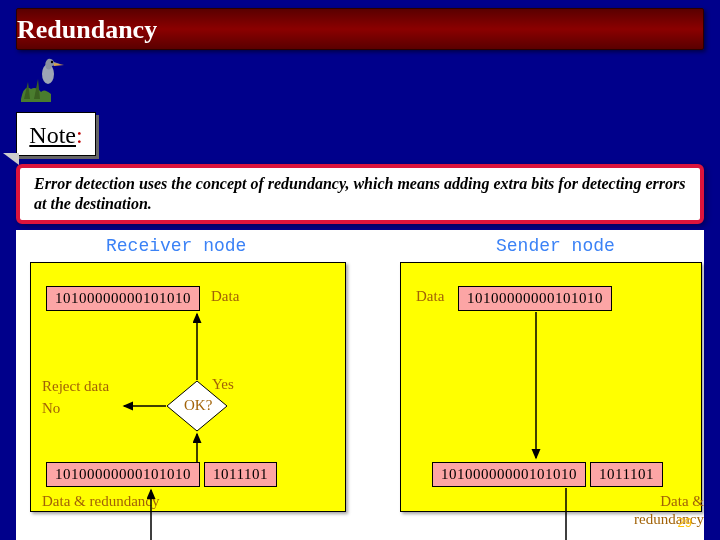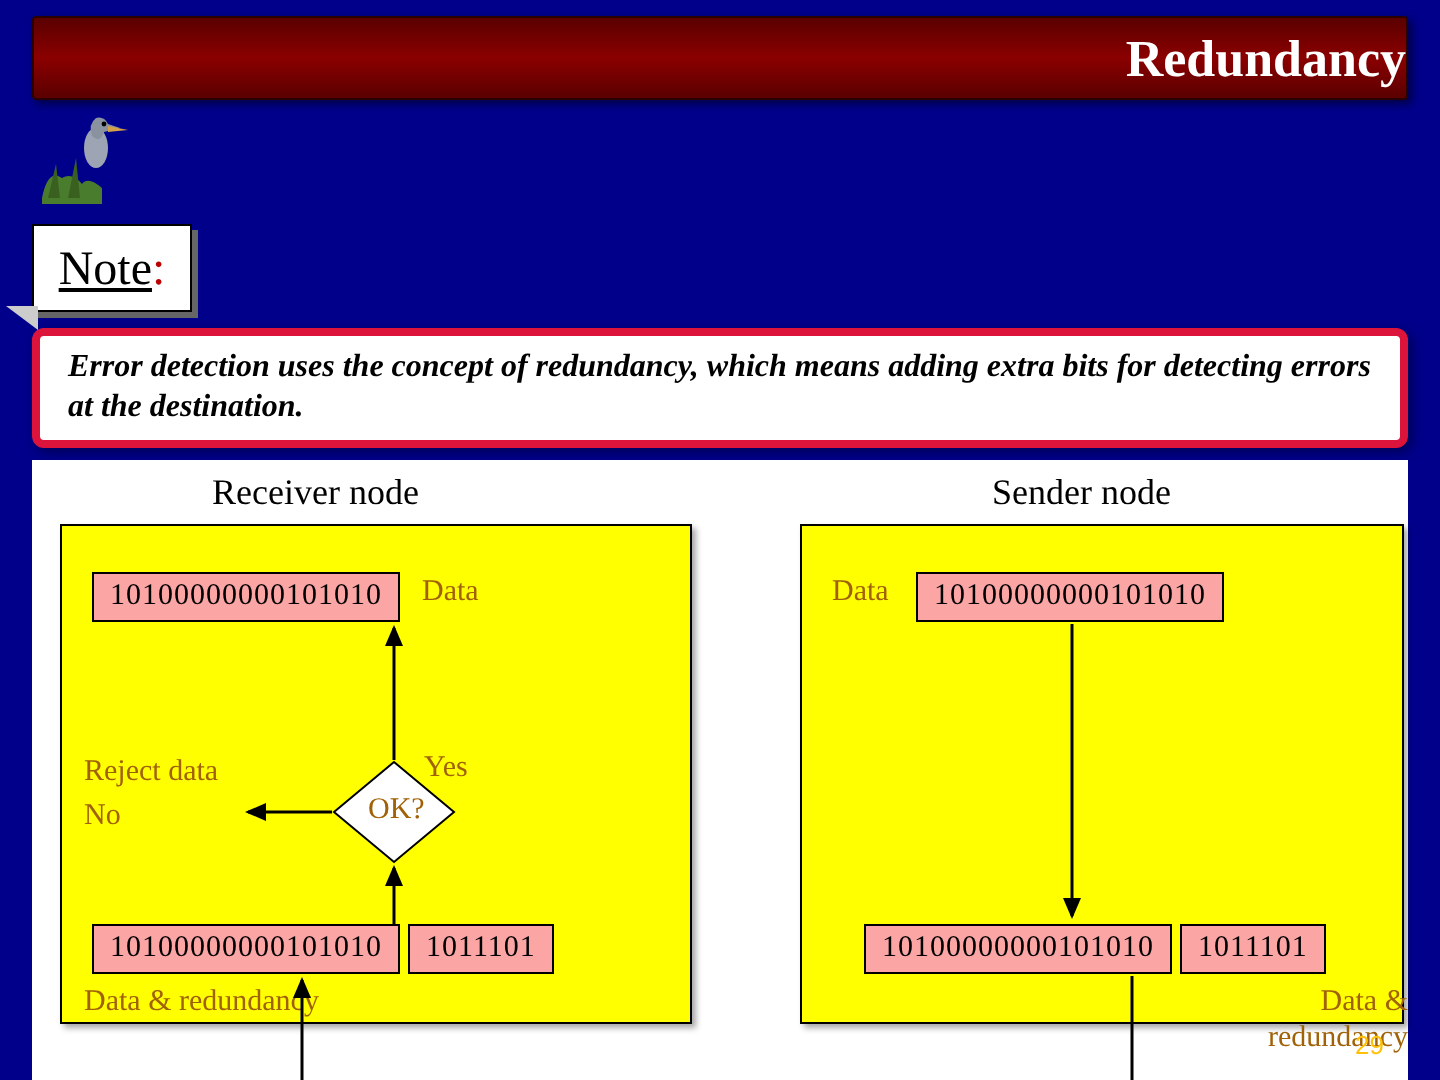--- a/index.html
+++ b/index.html
@@ -10,21 +10,21 @@
     font-family: "Times New Roman", serif;
     position: relative;
     overflow: hidden;
   }
   .title-bar {
     margin: 8px 16px 4px 16px;
     height: 42px;
     background: linear-gradient(to bottom, #5a0000 0%, #8b0000 50%, #5a0000 100%);
     border: 1px solid #2a0000;
     border-radius: 2px;
-    text-align: right;
+    text-align: left;
     line-height: 42px;
     color: #fff;
     font-weight: bold;
     font-size: 26px;
     box-shadow: 2px 2px 4px rgba(0,0,0,0.5);
   }
   .note-row {
     display: flex;
     align-items: flex-start;
     margin: 4px 16px 6px 16px;
@@ -85,23 +85,23 @@
   .node-box {
     position: absolute;
     background: #ffff00;
     border: 1px solid #000;
     box-shadow: 2px 2px 3px rgba(0,0,0,0.35);
   }
   .rx-box { left: 14px; top: 32px; width: 316px; height: 250px; }
   .tx-box { left: 384px; top: 32px; width: 302px; height: 250px; }
   .node-label {
     position: absolute;
-    font-family: Liberation Serif, serif;
+    font-family: Liberation Mono, monospace;
     font-size: 18px;
-    color: #000000;
+    color: #3b82f6;
   }
   .data-box {
     position: absolute;
     background: #fca5a5;
     border: 1px solid #000;
     font-family: "Times New Roman", serif;
     font-size: 15px;
     padding: 3px 8px;
     letter-spacing: 0.5px;
   }

